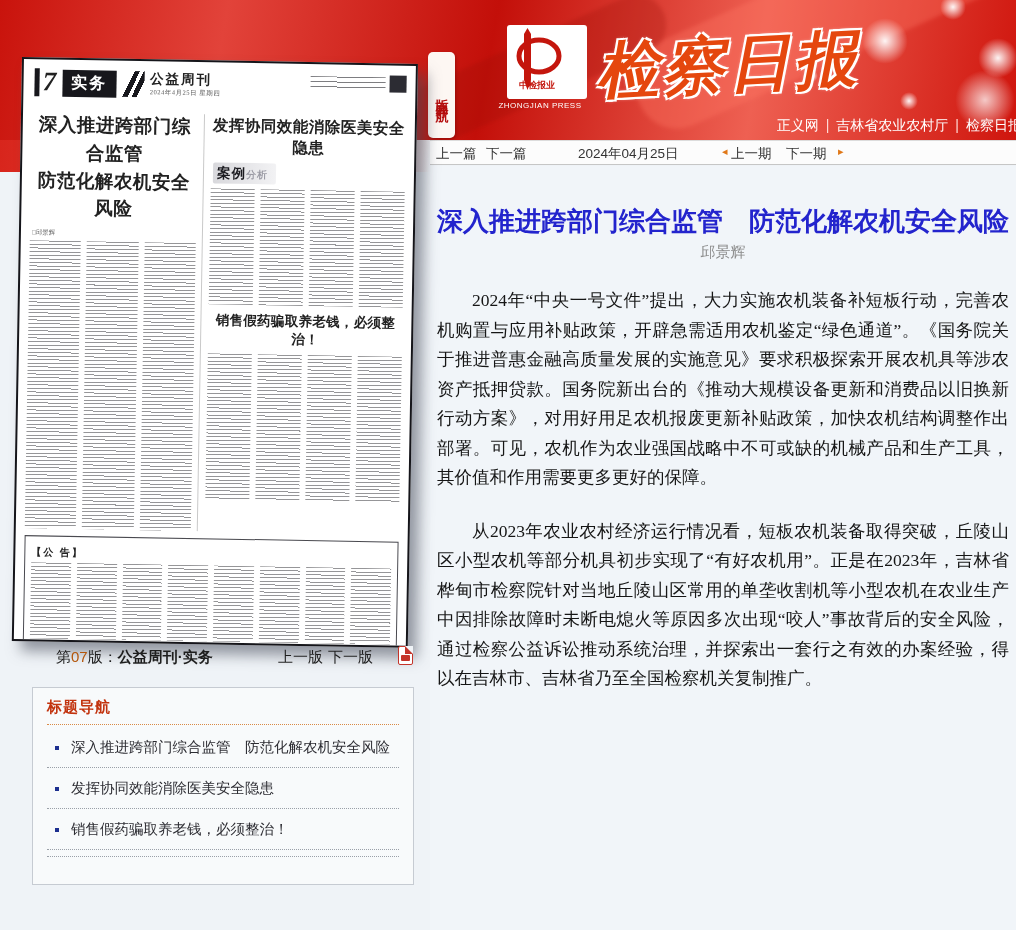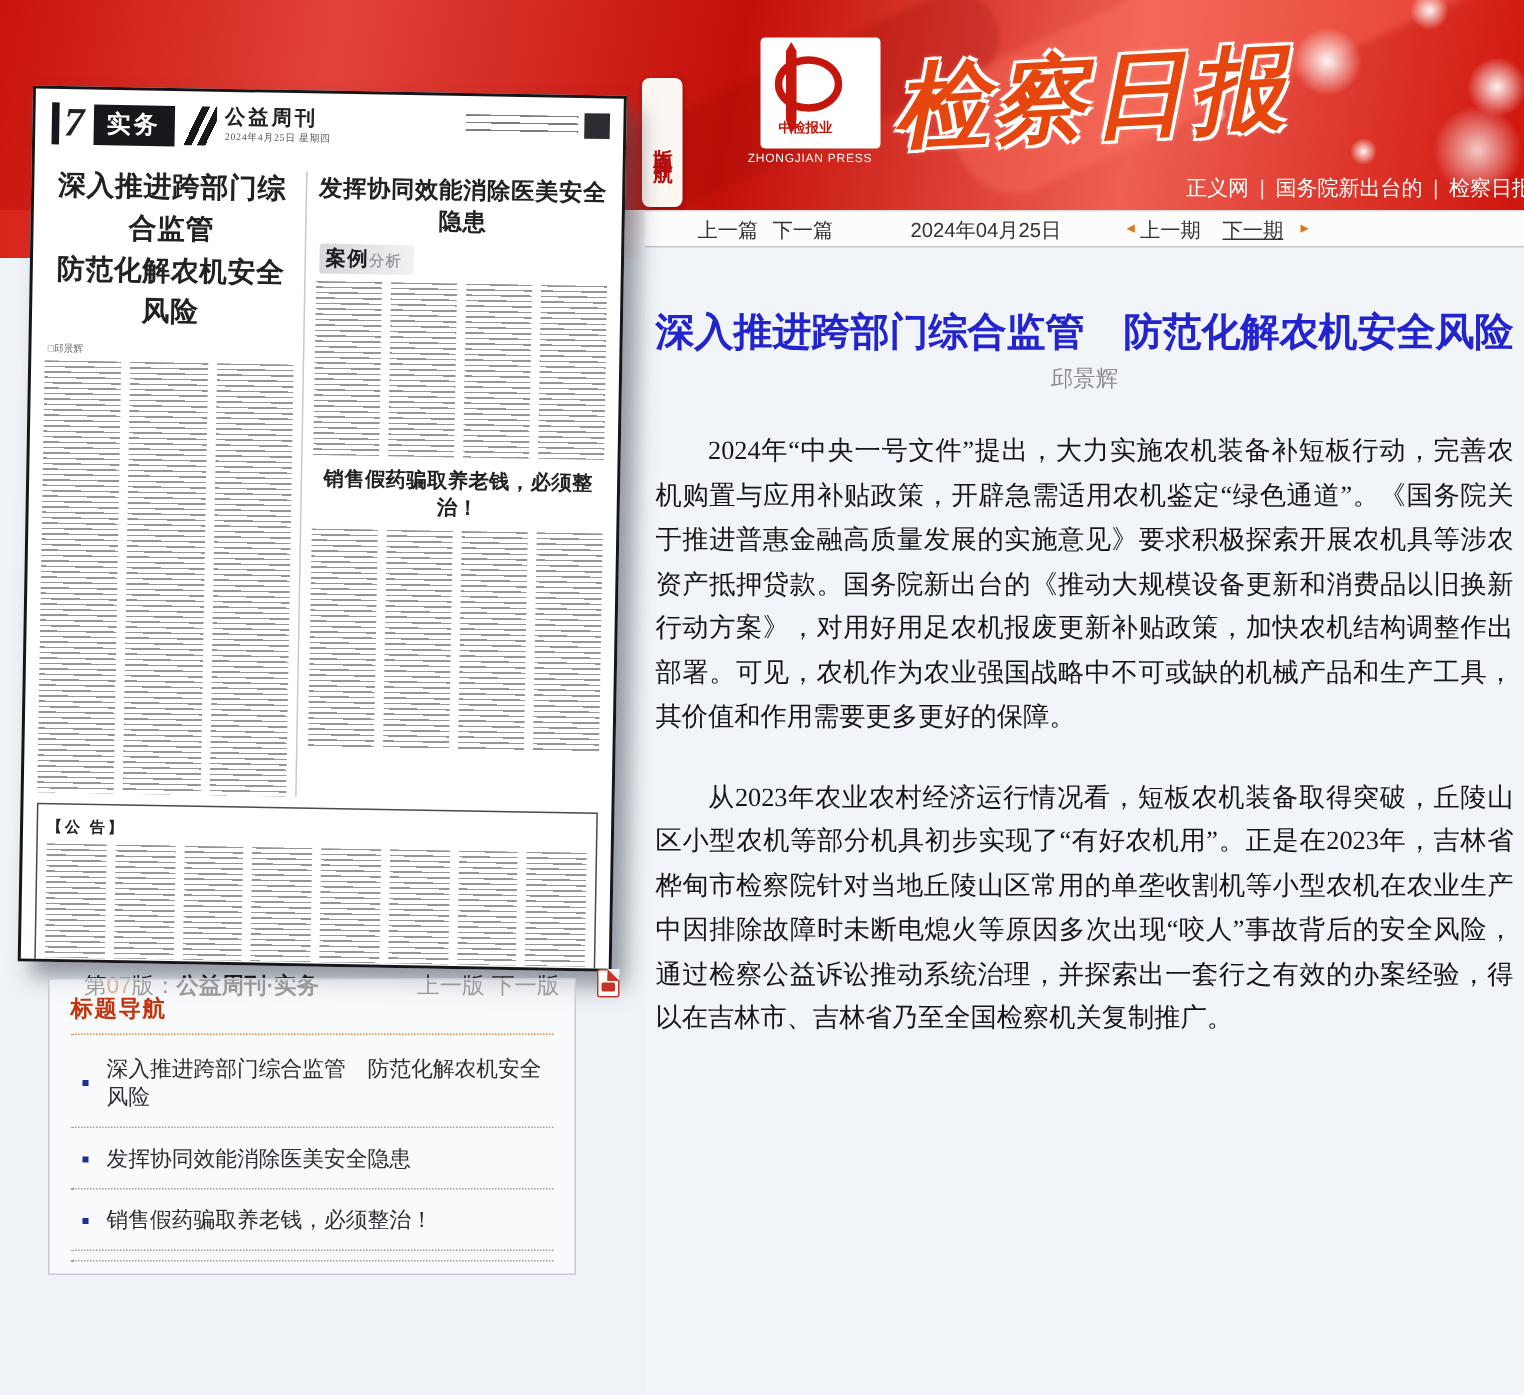--- a/index.html
+++ b/index.html
@@ -66,26 +66,26 @@
     font-size:13px; font-weight:bold; color:#b50d0d; letter-spacing:3px;
     display:flex; align-items:center; justify-content:center;
     box-shadow:1px 1px 3px rgba(100,0,0,.4);
   }
   
   .toolbar {
     position:absolute; left:430px; top:140px; width:586px; height:25px;
     background:#fcfcfc; border-top:1px solid #dcdcdc; border-bottom:1px solid #c6c6c6;
     z-index:2; font-size:13.5px; color:#333;
   }
-  .toolbar span { position:absolute; top:4px; cursor:pointer;margin-left:29px; }
+  .toolbar span { position:absolute; top:4px; cursor:pointer; }
   .tb-prev-art { left:6px; }  .tb-next-art { left:56px; }
   .tb-date { left:148px; cursor:default; }
   .arrow { color:#e07818; font-size:11px; top:5px; cursor:default; }
   .ar1 { left:292px; } .ar2 { left:408px; }
-  .tb-prev-iss { left:301px; } .tb-next-iss { left:356px;text-decoration:underline; }
+  .tb-prev-iss { left:301px; } .tb-next-iss { left:356px; }
   
   .thumb {
     position:absolute; left:22px; top:57px; width:396px; height:584px;
     background:#fff; border:2px solid #15151a;
     transform:rotate(1deg); transform-origin:0 0;
     box-shadow:9px 10px 14px rgba(70,75,90,.55);
     z-index:2; padding:8px 9px; overflow:hidden;
     font-family:"Liberation Serif","DejaVu Serif",serif;
   }
   .t-head { display:flex; align-items:flex-start; height:40px; }
@@ -128,21 +128,21 @@
   .edition-row .name { font-weight:bold;margin-top:16px; }
   .ed-prev { position:absolute; left:222px; top:0; cursor:pointer; }
   .ed-next { position:absolute; left:272px; top:0; cursor:pointer; }
   .pdf-ico { position:absolute; left:342px; top:-2px; width:15px; height:19px;
     background:#fff; border:1px solid #c4342a; border-radius:2px; cursor:pointer; }
   .pdf-ico:before { content:""; position:absolute; right:-1px; top:-1px;
     border:4px solid; border-color:#eff3f7 #eff3f7 #c4342a #c4342a; }
   .pdf-ico:after { content:""; position:absolute; left:2px; top:8px; width:9px; height:6px;
     background:#c4342a; border-radius:1px; }
   
-  .title-nav { position:absolute; left:32px; top:652px; width:352px; height:198px;
+  .title-nav { position:absolute; left:32px; top:687px; width:382px; height:198px;
     border:1px solid #c6cbd2; background:rgba(255,255,255,.55); z-index:2; padding:10px 14px; }
   .tn-header { color:#c2330e; font-size:15px; font-weight:bold; letter-spacing:1px; }
   .tn-rule { border:none; border-bottom:1px dotted #d98a45; margin:7px 0 2px; }
   .tn-item { display:flex; align-items:center; font-size:14.5px; color:#2d2d33;
     padding:11px 0 4px 8px; cursor:pointer; }
   .tn-item .blt { width:4px; height:4px; background:#1d2f8f; margin-right:12px; flex:0 0 auto; }
   .tn-sep { border:none; border-bottom:1px dotted #9aa0a8; margin-top:6px; }
   
   .article { position:absolute; left:430px; top:166px; width:586px; height:764px;
     background:#f1f5f9; overflow:hidden; padding:0 7px; z-index:0;
@@ -203,21 +203,21 @@
       <polygon points="14,52 21,52 17.5,62" fill="#c4160d"></polygon>
       <polygon points="14,6 21,6 17.5,0" fill="#c4160d"></polygon>
       <text x="27" y="60" font-size="9" fill="#c4160d" text-anchor="middle" font-weight="bold">中检报业</text>
     </svg>
   </div>
   <div class="logo-en">ZHONGJIAN PRESS</div>
 
   <div class="masthead">检察日报</div>
 
   <div class="banner-links">
-    <a href="#">正义网</a><span class="sep">|</span><a href="#">国务院新出台的</a><span class="sep">|</span><a href="#">检察日报检索</a>
+    <a href="#">正义网</a><span class="sep">|</span><a href="#">吉林省农业农村厅</a><span class="sep">|</span><a href="#">检察日报检索</a>
   </div>
 
   <div class="page-nav-tab">版面导航</div>
 </div>
 <div class="banner-left-ext"></div>
 
 <div class="toolbar">
   <span class="tb-prev-art">上一篇</span>
   <span class="tb-next-art">下一篇</span>
   <span class="tb-date">2024年04月25日</span>

